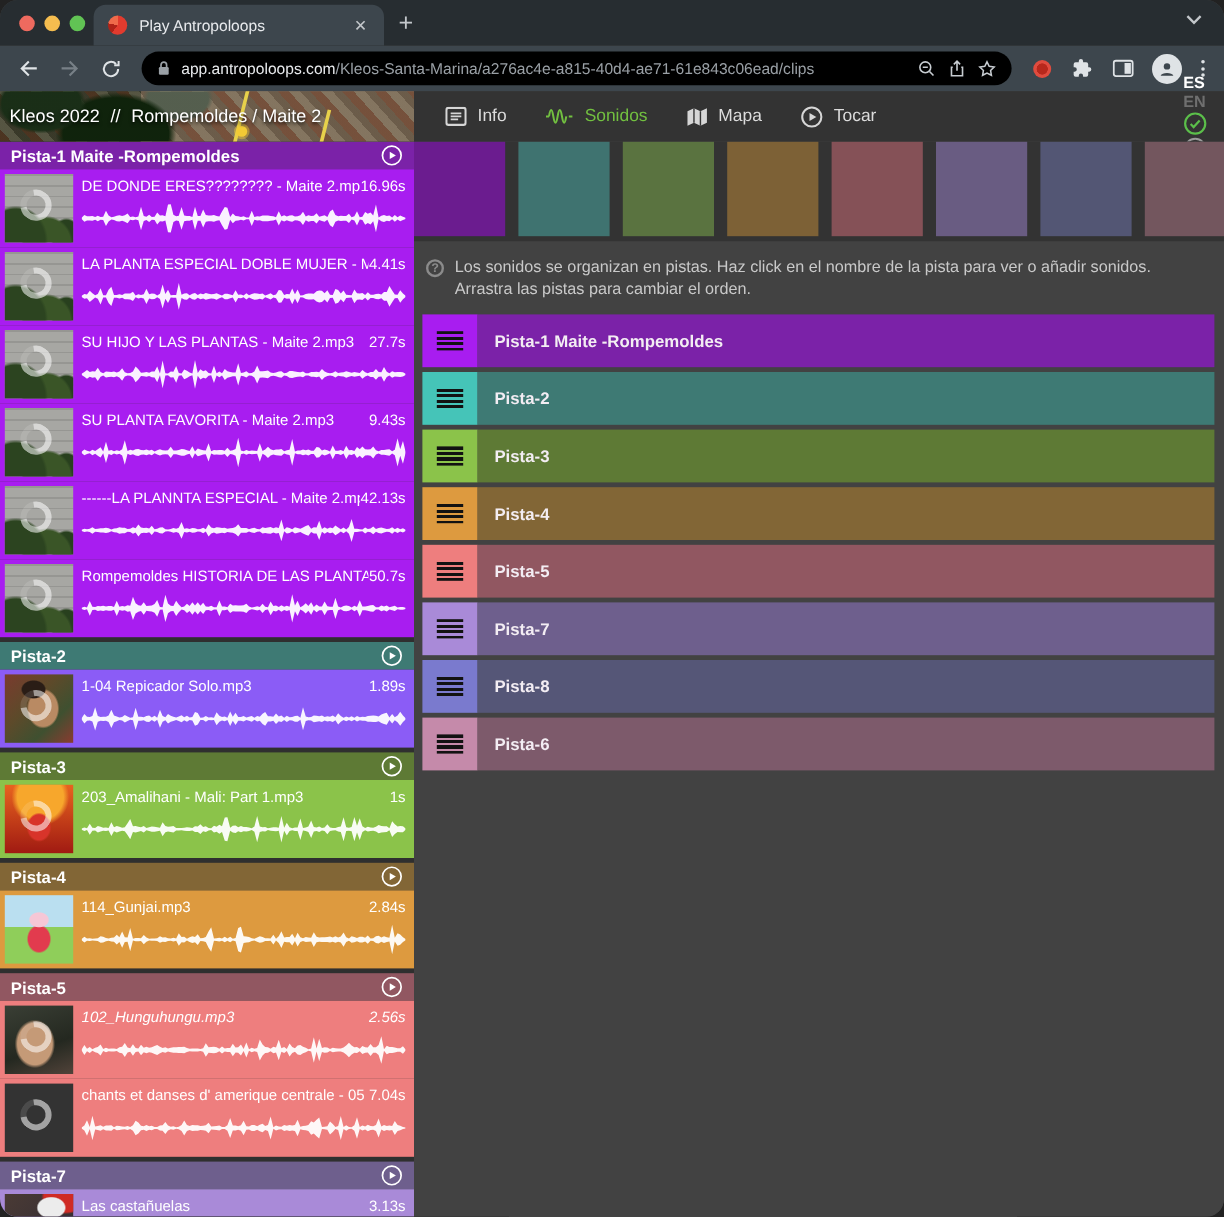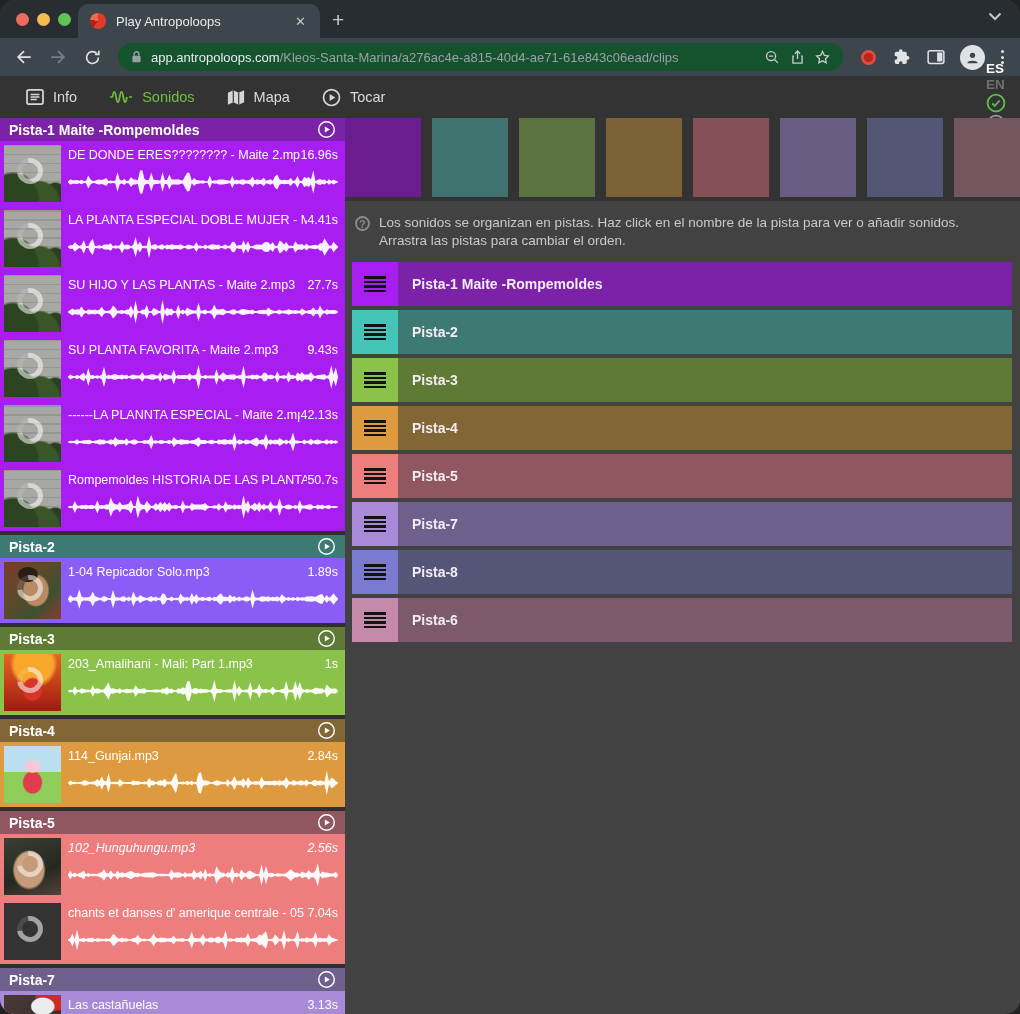--- a/index.html
+++ b/index.html
@@ -17,21 +17,21 @@
   .tab{ margin-left:78px; width:242px; height:34px; background:#3d464d; border-radius:10px 10px 0 0;
         display:flex; align-items:center; padding:0 10px 0 12px; }
   .favicon{ width:16px; height:16px; border-radius:50%;
         background:conic-gradient(#e23b2e 0 60%, #b02318 60% 78%, #f06a4a 78% 100%); flex:none;}
   .tab-title{ color:#e8eaed; font-size:13px; margin-left:10px; flex:1; white-space:nowrap; overflow:hidden; }
   .tab-close{ color:#c3c7cb; font-size:13px; padding:0 4px; cursor:default; }
   .newtab{ color:#c3c7cb; font-size:21px; font-weight:400; margin:0 0 4px 12px; line-height:28px; }
   .strip-chevron{ position:absolute; right:18px; top:12px; }
   .toolbar{ height:38px; background:#3d464d; display:flex; align-items:center; padding:0 10px; gap:6px; }
   .navbtn{ width:28px; height:28px; display:flex; align-items:center; justify-content:center; border-radius:50%; }
-  .omnibox{ flex:1; height:28px; background:#14532d; border-radius:14px; margin:0 6px;
+  .omnibox{ flex:1; height:28px; background:#000000; border-radius:14px; margin:0 6px;
             display:flex; align-items:center; padding:0 12px; gap:8px; min-width:0;}
   .url{ flex:1; font-size:13px; white-space:nowrap; overflow:hidden; min-width:0;}
   .url .host{ color:#e8eaed; } .url .path{ color:#9aa0a6; }
   .obx-ic{ display:flex; align-items:center; flex:none; }
   .record-dot{ width:15px; height:15px; border-radius:50%;
       background:radial-gradient(circle at 50% 50%, #b8281c 0 42%, #e04b3e 46% 100%); margin:0 6px; flex:none;}
   .kebab{ display:flex; flex-direction:column; gap:2.5px; padding:0 6px; }
   .kebab i{ width:3px; height:3px; border-radius:50%; background:#dfe3e6; display:block; }
   .avatar-chip{ width:25px; height:25px; border-radius:50%; background:#dfe3e6;
       display:flex; align-items:center; justify-content:center; flex:none; margin:0 4px;}
@@ -206,20 +206,30 @@
         </svg>
     </span>
     <span class="kebab">
         <i></i>
         <i></i>
         <i></i>
       </span>
   </div>
 
   <div class="appnav">
+    <div class="breadcrumb">
+      <div class="bc-photo">
+          <span class="bc-pin"></span>
+        </div>
+      <div class="bc-text">
+        <span>Kleos 2022</span>
+        <span>//</span>
+        <span>Rompemoldes / Maite 2</span>
+      </div>
+    </div>
     <div class="navtabs">
       <span class="navtab">
         <svg width="18" height="16" viewBox="0 0 20 18">
             <rect x="1" y="1" width="18" height="16" rx="2" fill="none" stroke="#d6d6d6" stroke-width="2"></rect>
             <path d="M5 6.2h10 M5 9h10 M5 11.8h7" stroke="#d6d6d6" stroke-width="1.5" fill="none"></path>
           </svg>
         <span>Info</span>
       </span>
       <span class="navtab active">
         <svg width="24" height="16" viewBox="0 0 24 16">

